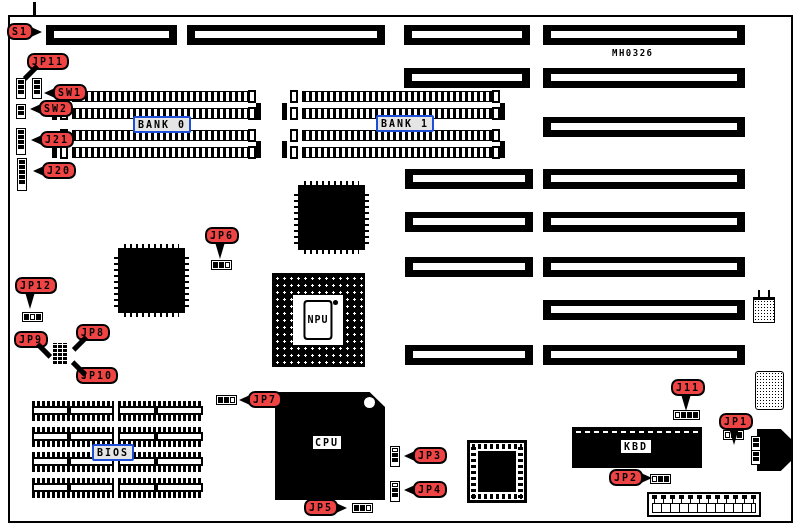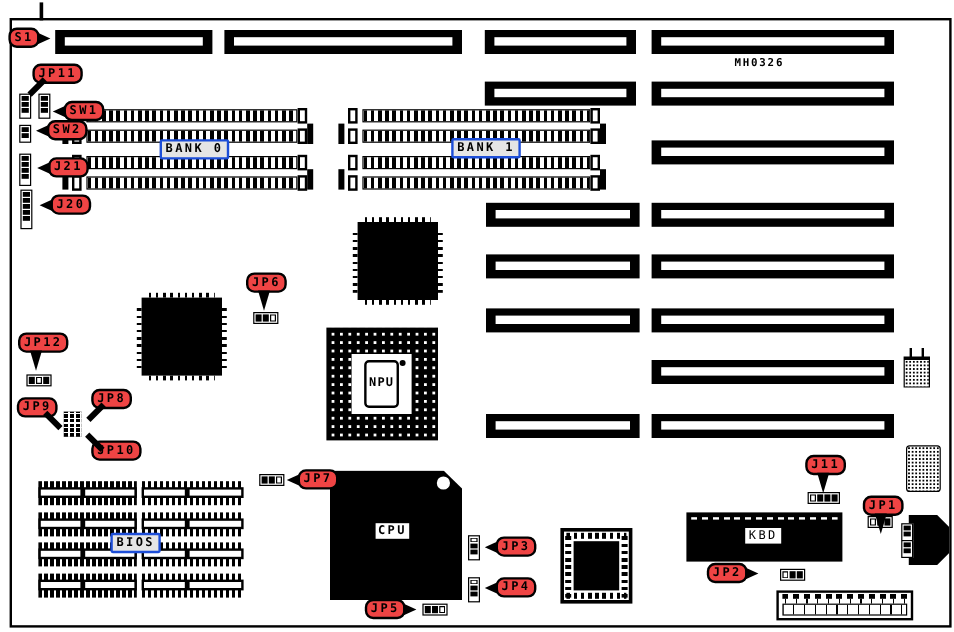--- a/index.html
+++ b/index.html
@@ -81,21 +81,21 @@
 
   
   #bios{position:absolute;left:573px;top:375px;width:90px;height:42px;background:#000;z-index:2;}
   #bios-notch{position:absolute;right:17px;top:0;width:3px;height:9px;background:#fff;}
   #bios-label{position:absolute;left:23px;top:13px;background:#fff;padding:0 3px;
     font-size:10px;font-weight:bold;letter-spacing:2px;line-height:13px;}
   #kbd{position:absolute;left:572px;top:427px;width:130px;height:41px;background:#000;z-index:2;}
   #kbd-dash{position:absolute;left:4px;right:4px;top:4px;height:2px;
     background:repeating-linear-gradient(90deg,#fff 0 5px,transparent 5px 9px);}
   #kbd-label{position:absolute;left:49px;top:13px;background:#fff;padding:0 3px;
-    font-size:10px;font-weight:normal;letter-spacing:2px;line-height:13px;}
+    font-size:10px;font-weight:bold;letter-spacing:2px;line-height:13px;}
 
   
   .cache-cell{position:absolute;background:repeating-linear-gradient(90deg,#000 0 3px,#fff 3px 5px);z-index:2;}
   .cc-mid{position:absolute;left:0;right:0;top:5px;height:9px;background:#000;display:flex;}
   .cc-chip{background:#fff;margin:2px;}
   .cc-chip.a{flex:0 0 40%;}
   .cc-chip.b{flex:1;}
 
   
   #crystal{position:absolute;left:753px;top:297px;width:22px;height:26px;box-sizing:border-box;
@@ -360,21 +360,21 @@
       <div class="callout" style="position: absolute; left: 42px; top: 162px;"><span>J20</span><div class="t-left"></div></div>
       <div class="callout" style="position: absolute; left: 205px; top: 227px;"><span>JP6</span><div class="t-down"></div></div>
       <div class="callout" style="position: absolute; left: 15px; top: 277px;"><span>JP12</span><div class="t-down"></div></div>
       <div class="callout" style="position: absolute; left: 14px; top: 331px;"><span>JP9</span><div class="t-diag t-down-right"></div></div>
       <div class="callout" style="position: absolute; left: 76px; top: 324px;"><span>JP8</span><div class="t-diag t-down-left"></div></div>
       <div class="callout" style="position: absolute; left: 76px; top: 367px;"><span>JP10</span><div class="t-diag t-up-left"></div></div>
       <div class="callout" style="position: absolute; left: 248px; top: 391px;"><span>JP7</span><div class="t-left"></div></div>
       <div class="callout" style="position: absolute; left: 413px; top: 447px;"><span>JP3</span><div class="t-left"></div></div>
       <div class="callout" style="position: absolute; left: 413px; top: 481px;"><span>JP4</span><div class="t-left"></div></div>
       <div class="callout" style="position: absolute; left: 304px; top: 499px;"><span>JP5</span><div class="t-right"></div></div>
-      <div class="callout" style="position: absolute; left: 589px; top: 469px;"><span>JP2</span><div class="t-right"></div></div>
+      <div class="callout" style="position: absolute; left: 609px; top: 469px;"><span>JP2</span><div class="t-right"></div></div>
       <div class="callout" style="position: absolute; left: 671px; top: 379px;"><span>J11</span><div class="t-down"></div></div>
       <div class="callout" style="position: absolute; left: 719px; top: 413px;"><span>JP1</span><div class="t-down"></div></div>
     </div>
 
   <div id="npu">
     <div id="npu-inner">
       <div id="npu-dot"></div>
       <div id="npu-label">NPU</div>
     </div>
   </div>

